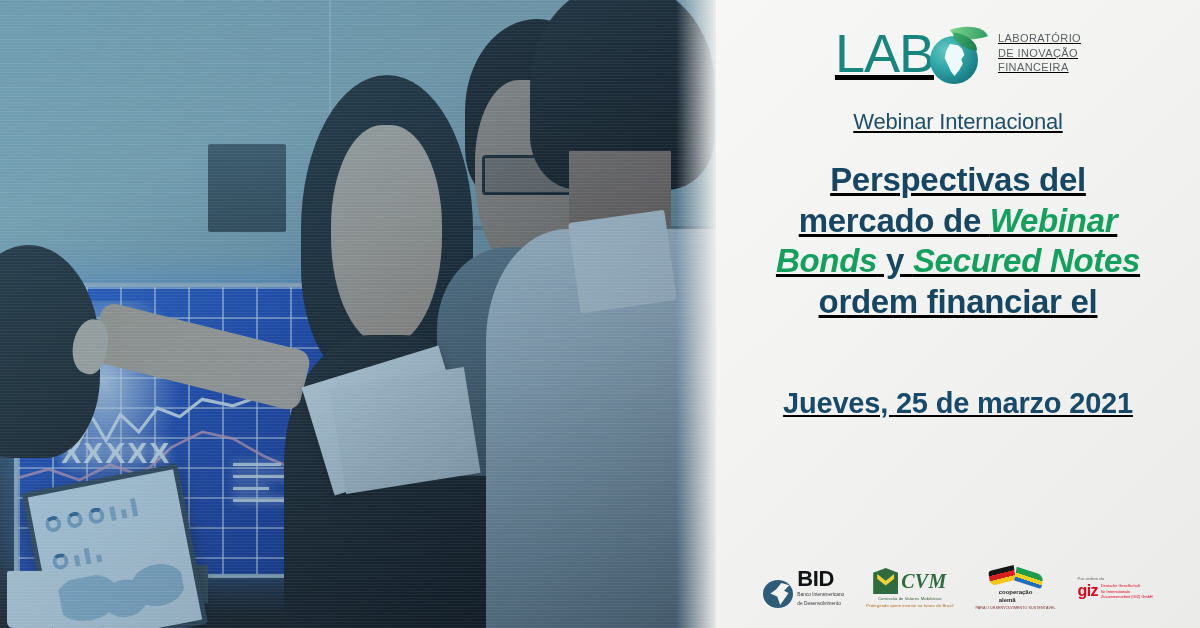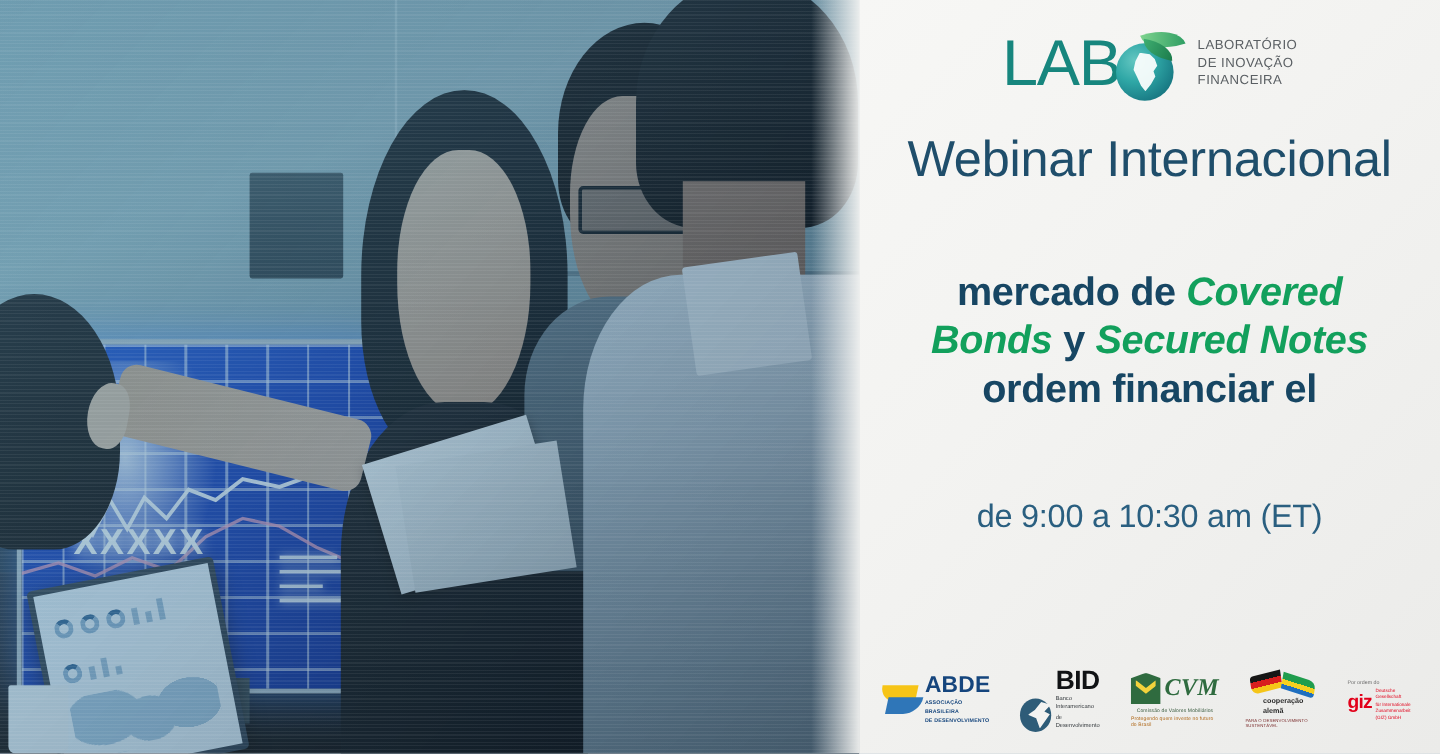--- a/index.html
+++ b/index.html
@@ -5,20 +5,21 @@
   * { margin:0; padding:0; box-sizing:border-box; }
   html,body { width:1200px; height:628px; overflow:hidden; }
   body {
     font-family:"Liberation Sans", sans-serif;
     background:#ffffff;
   }
   .banner {
     position:relative;
     width:1200px; height:596px;
     display:flex;
+    text-decoration:underline;
   }
 
   
   .photo {
     position:relative;
     width:716px; height:628px;
     overflow:hidden;
     background:#0d2b44;
   }
   .photo-inner { position:absolute; inset:0; }
@@ -285,21 +286,21 @@
   .lab-sub span {
     font-family:"Liberation Sans", sans-serif;
     font-size:11px; font-weight:400; letter-spacing:.4px;
     color:#5a5f63; line-height:1.32;
     text-transform:uppercase;
   }
 
   
   .webinar-label {
     margin-top:24px;
-    font-size:42px; font-weight:400; letter-spacing:-.2px;
+    font-size:22px; font-weight:400; letter-spacing:-.2px;
     color:#1f4e6b; text-align:center; line-height:1.1;
   }
   .headline {
     margin-top:26px;
     font-size:33px; font-weight:700; line-height:1.23;
     color:#174663; text-align:center;
     max-width:420px; letter-spacing:-.3px;
   }
   .headline em {
     font-style:italic; font-weight:700; color:#12a05c;
@@ -501,45 +502,32 @@
       <span class="lab-sub">
         <span>Laboratório</span>
         <span>de Inovação</span>
         <span>Financeira</span>
       </span>
     </div>
 
     <div class="webinar-label">Webinar Internacional</div>
 
     <h1 class="headline">
-      <br>
-      <span>mercado de </span><em>Covered</em><br>
+      <span>Perspectivas del</span><br>
+      <span>mercado de </span><em>Webinar</em><br>
       <em>Bonds</em><span> y </span><em>Secured Notes</em><br>
       <span>ordem financiar el</span><br>
     </h1>
 
     <div class="date-block">
-      <div class="date-sub">de 9:00 a 10:30 am (ET)</div>
+      <div class="date-main">Jueves, 25 de marzo 2021</div>
     </div>
 
     <div class="footer">
 
-      <div class="logo-slot">
-        <div class="abde">
-          <span class="abde-mark">
-            <span class="abde-y"></span>
-              <span class="abde-b"></span>
-          </span>
-          <span class="abde-txt">
-            <span class="abde-name">ABDE</span>
-            <span class="abde-tag">ASSOCIAÇÃO BRASILEIRA</span>
-            <span class="abde-tag">DE DESENVOLVIMENTO</span>
-          </span>
-        </div>
-      </div>
 
       <div class="logo-slot">
         <div class="bid">
           <span class="bid-mark">
             <span class="bid-circ"></span>
               <span class="bid-cut"></span>
           </span>
           <span class="bid-txt">
             <span class="bid-name">BID</span>
             <span class="bid-tag">Banco Interamericano</span>

